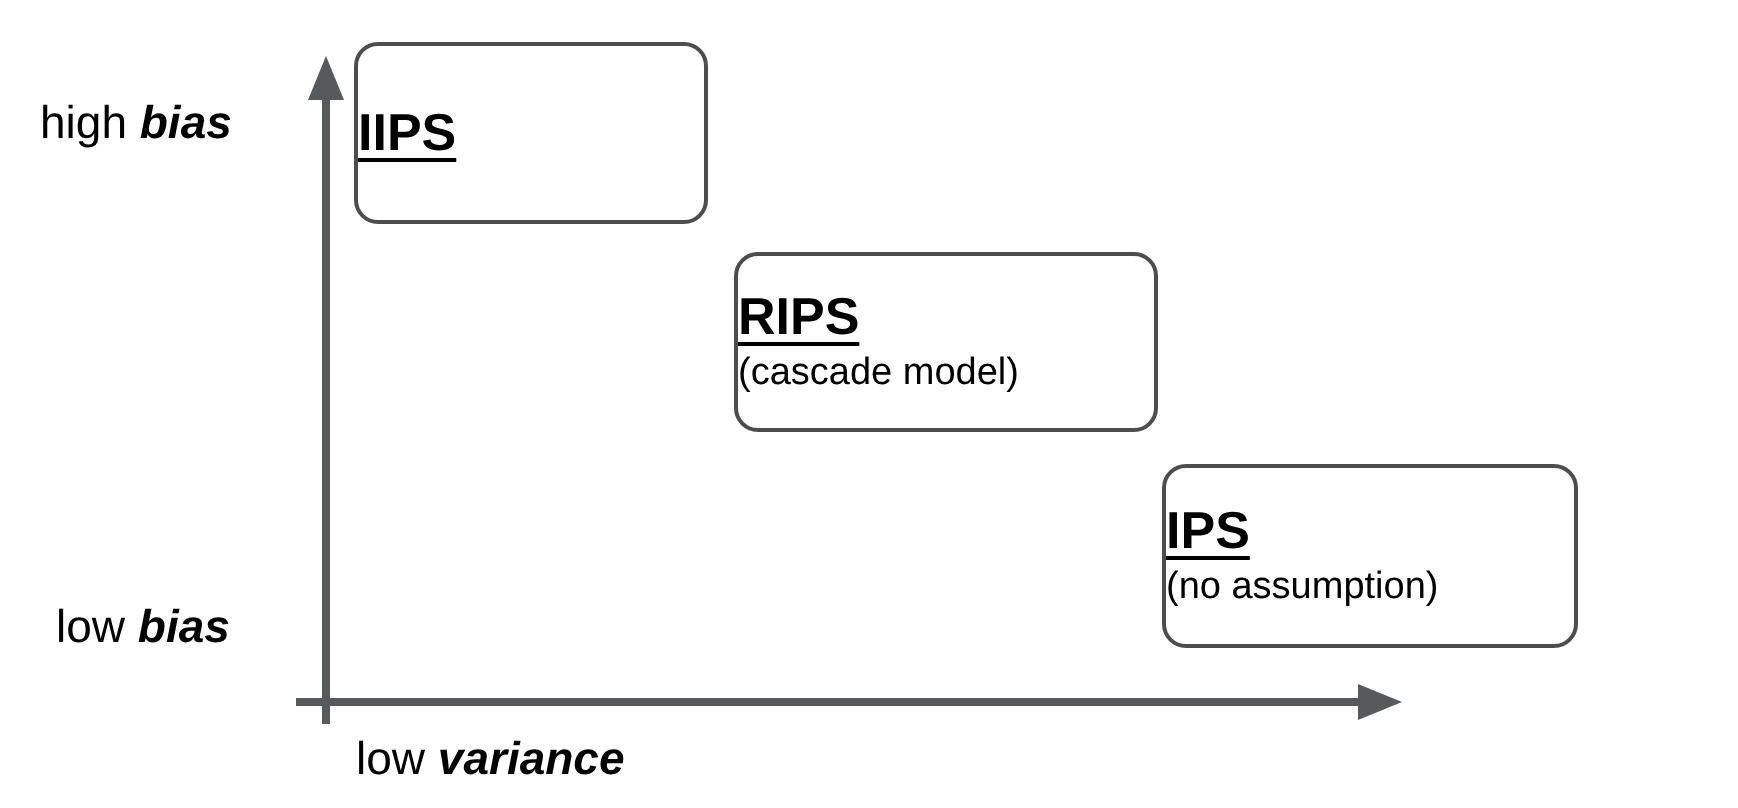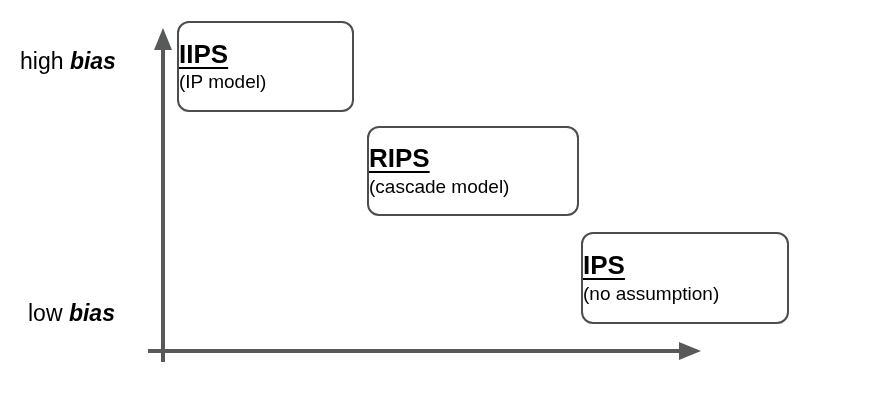--- a/index.html
+++ b/index.html
@@ -80,24 +80,26 @@
     <polygon points="701,351 679,342 679,360" fill="#58595b"></polygon>
   </svg>
 
   <div class="axis-label" id="label-low-bias">
     <span>low </span><span class="emph">bias</span>
   </div>
   <div class="axis-label" id="label-high-bias">
     <span>high </span><span class="emph">bias</span>
   </div>
 
+  <div class="axis-label" id="label-low-variance">
+    <span>low </span><span class="emph">variance</span>
+  </div>
 
   <div class="node-box" id="node-iips">
     <div class="node-title">IIPS</div>
-    <div class="node-subtitle">(IP model)</div>
   </div>
 
   <div class="node-box" id="node-ips">
     <div class="node-title">IPS</div>
     <div class="node-subtitle">(no assumption)</div>
   </div>
 
   <div class="node-box" id="node-rips">
     <div class="node-title">RIPS</div>
     <div class="node-subtitle">(cascade model)</div>

